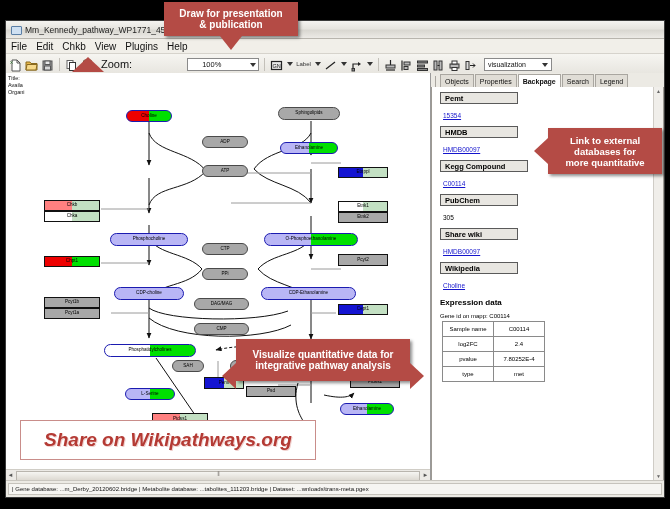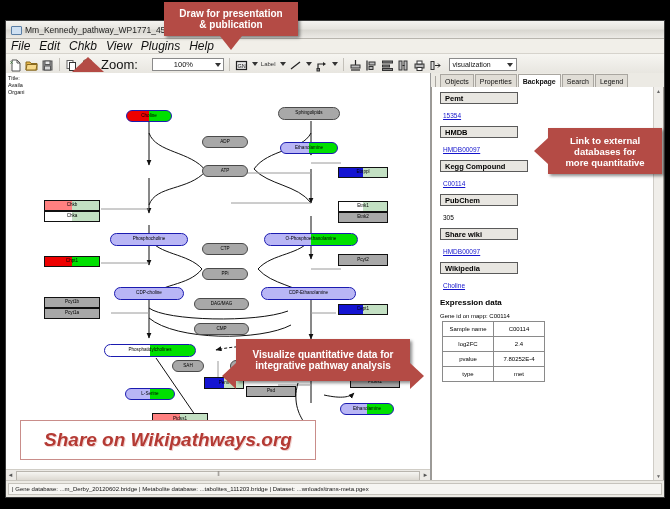--- a/index.html
+++ b/index.html
@@ -13,31 +13,31 @@
        background:linear-gradient(to bottom,#f4f3f0 0%,#e6e4df 45%,#d9d7d1 55%,#eceae6 100%);
        border-bottom:1px solid #b8b5ae;display:flex;align-items:center;padding-left:4px;}
   .titlebar .tico{width:11px;height:11px;margin-right:4px;position:relative;flex:0 0 auto;}
   .titlebar .tico:before{content:"";position:absolute;left:1px;top:2px;width:9px;height:7px;
        border:1px solid #5b7fa6;background:#cfe0f2;border-radius:1px;}
   .titlebar .ttxt{font-size:8.5px;color:#1d1d1d;white-space:nowrap;overflow:hidden;}
 
   
   .menubar{height:14px;background:#f1efe9;border-bottom:1px solid #d6d3cc;
        display:flex;align-items:center;padding-left:5px;gap:9px;}
-  .menubar span{font-size:12px;color:#111;cursor:default;font-style:italic;}
+  .menubar span{font-size:10px;color:#111;cursor:default;}
 
   
   .toolbar{height:20px;background:linear-gradient(to bottom,#f6f5f1,#e7e5df);
        border-bottom:1px solid #c9c6bf;display:flex;align-items:center;padding:0 3px;gap:3px;}
   .tb-btn{width:13px;height:13px;position:relative;display:inline-block;flex:0 0 auto;}
   .tb-sep{width:1px;height:13px;background:#c3c0b9;margin:0 2px;flex:0 0 auto;}
-  .zoomlbl{font-size:13px;color:#111;margin:0 11px 0 4px;}
+  .zoomlbl{font-size:11px;color:#111;margin:0 4px 0 4px;}
   .zoombox{width:72px;height:13px;background:#fff;border:1px solid #8a8a8a;
-       display:flex;align-items:center;font-size:7.5px;color:#111;padding-left:21px;
-       box-sizing:border-box;position:relative;}
+       display:flex;align-items:center;font-size:7.5px;color:#111;padding-left:14px;
+       box-sizing:border-box;position:relative;margin-left:48px;}
   .zoombox .arw{position:absolute;right:2px;top:4px;border-left:3px solid transparent;
        border-right:3px solid transparent;border-top:4px solid #333;}
   .vizbox{width:68px;height:13px;background:#fff;border:1px solid #8a8a8a;
        display:flex;align-items:center;font-size:7px;color:#111;padding-left:3px;
        box-sizing:border-box;position:relative;margin-left:4px;}
   .vizbox .arw{position:absolute;right:3px;top:4px;border-left:3px solid transparent;
        border-right:3px solid transparent;border-top:4px solid #333;}
   .drop-arw{width:0;height:0;border-left:3px solid transparent;border-right:3px solid transparent;
        border-top:4px solid #333;margin-left:1px;flex:0 0 auto;}
   .mini-lbl{font-size:6px;color:#333;}

